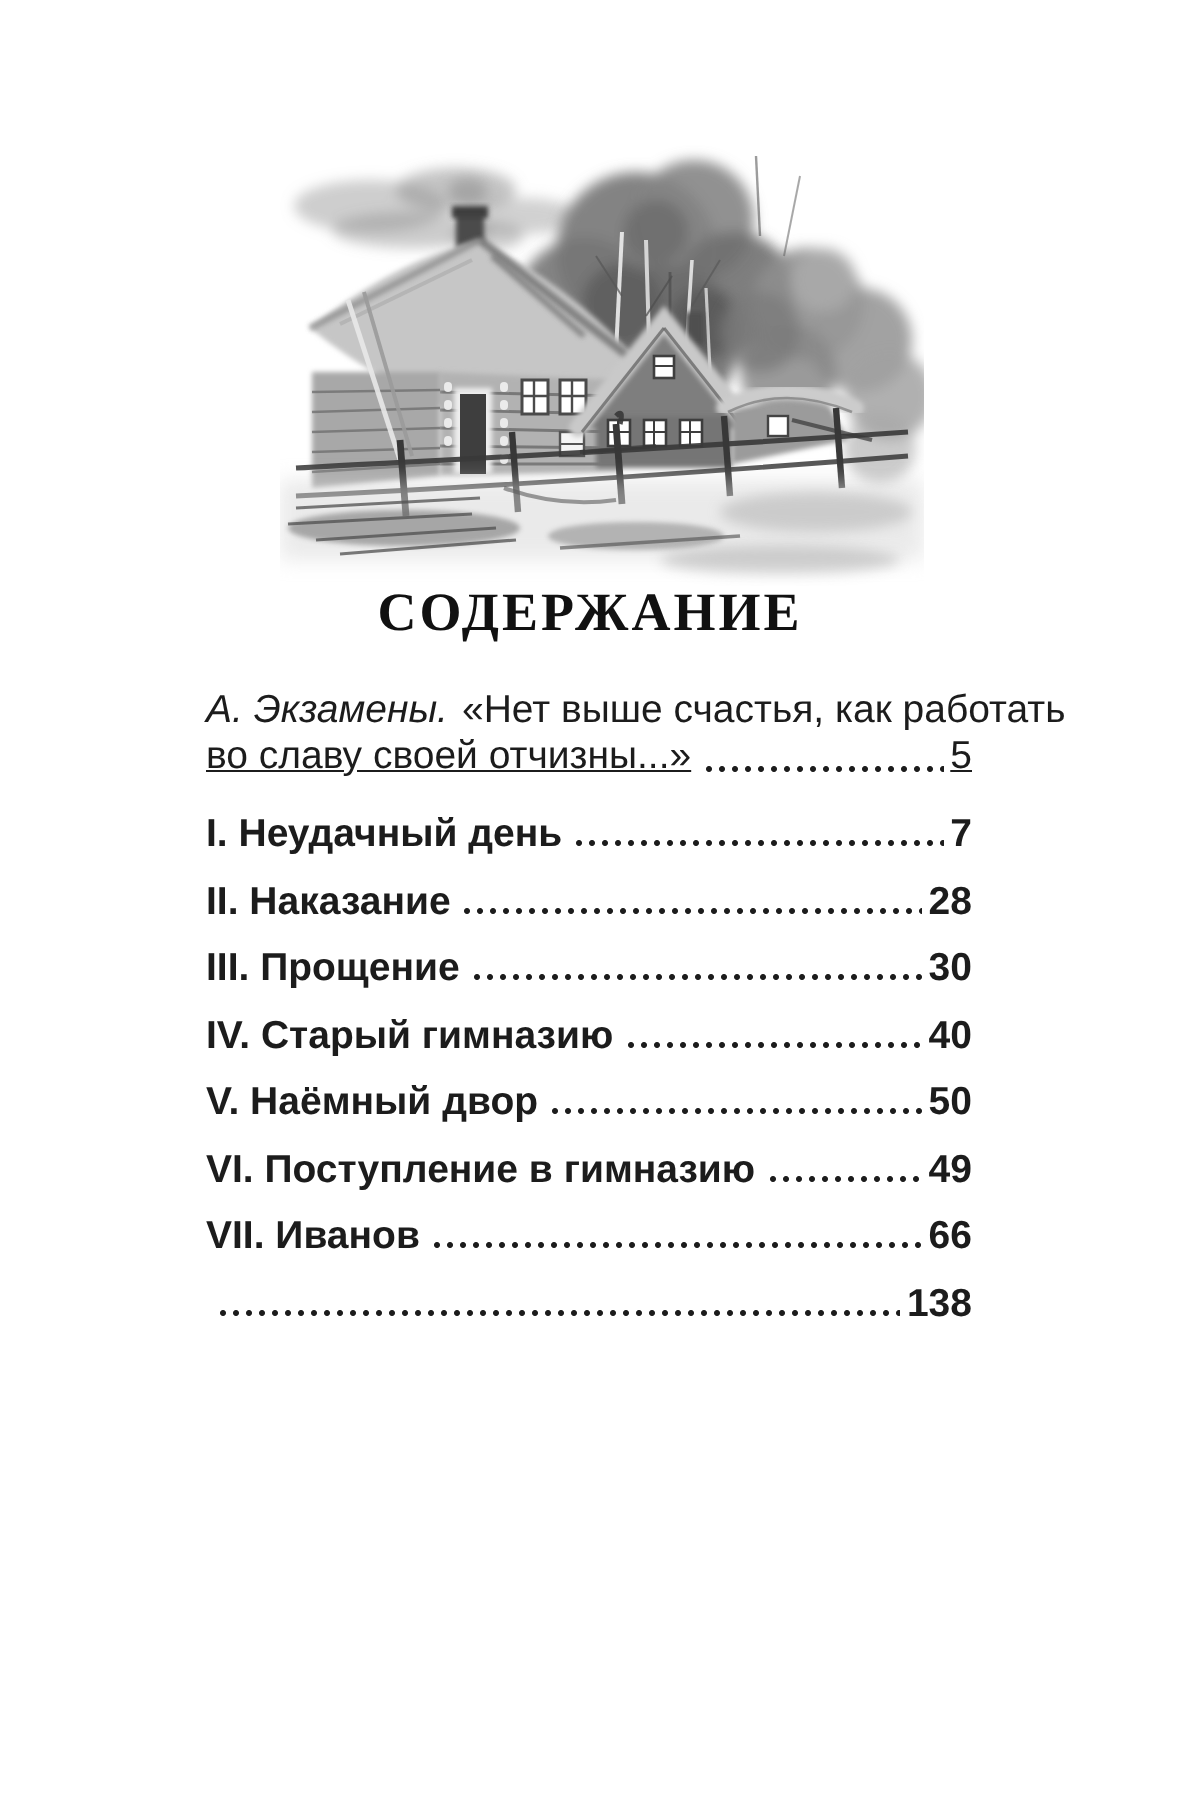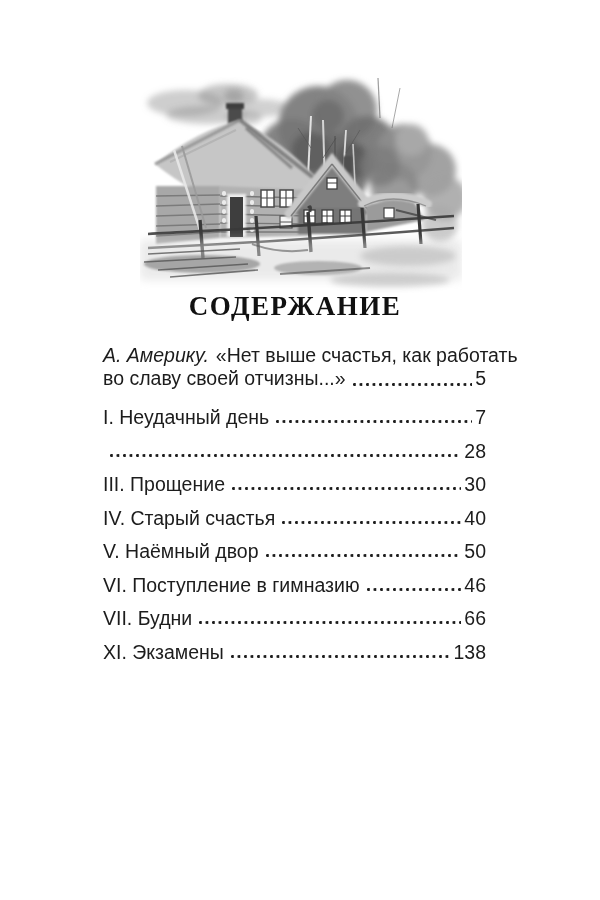--- a/index.html
+++ b/index.html
@@ -32,25 +32,27 @@
     position:absolute; left:103px; right:114px; top:344px;
     font-size:19.5px;
     color:#1c1c1c;
   }
   .entry-first { margin-bottom:17px; }
   .fe-line1 { line-height:23px; white-space:nowrap; }
   .fe-author { font-style:italic; margin-right:7px; }
   .entry-row {
     display:flex; align-items:center;
     line-height:23px;
+    text-decoration:underline;
   }
   .entry {
     display:flex; align-items:flex-start;
     line-height:20px;
     margin-bottom:13.5px;
+    font-weight:bold;
   }
   .entry-title { white-space:nowrap; }
   .dots {
     flex:1; min-width:18px;
     height:3px;
     align-self:flex-end;
     margin:0 3px 4px 7px;
     background-image:radial-gradient(circle at 1.5px 1.5px, #1c1c1c 1.25px, rgba(0,0,0,0) 1.75px);
     background-size:6.5px 3px;
     background-repeat:repeat-x;
@@ -235,63 +237,63 @@
       </g>
     </svg>
   </div>
 
   <div class="heading">СОДЕРЖАНИЕ</div>
 
   <div class="toc">
 
     <div class="entry-first">
       <div class="fe-line1">
-        <span class="fe-author">А. Америку.</span><span>«Нет выше счастья, как работать</span>
+        <span class="fe-author">А. Экзамены.</span><span>«Нет выше счастья, как работать</span>
       </div>
       <div class="entry-row">
         <span class="entry-title">во славу своей отчизны...»</span>
         <span class="dots"></span>
         <span class="entry-page">5</span>
       </div>
     </div>
 
     <div class="entry">
       <span class="entry-title">I. Неудачный день</span>
       <span class="dots"></span>
       <span class="entry-page">7</span>
     </div>
     <div class="entry">
+      <span class="entry-title">II. Наказание</span>
       <span class="dots"></span>
       <span class="entry-page">28</span>
     </div>
     <div class="entry">
       <span class="entry-title">III. Прощение</span>
       <span class="dots"></span>
       <span class="entry-page">30</span>
     </div>
     <div class="entry">
-      <span class="entry-title">IV. Старый счастья</span>
+      <span class="entry-title">IV. Старый гимназию</span>
       <span class="dots"></span>
       <span class="entry-page">40</span>
     </div>
     <div class="entry">
       <span class="entry-title">V. Наёмный двор</span>
       <span class="dots"></span>
       <span class="entry-page">50</span>
     </div>
     <div class="entry">
       <span class="entry-title">VI. Поступление в гимназию</span>
       <span class="dots"></span>
-      <span class="entry-page">46</span>
-    </div>
-    <div class="entry">
-      <span class="entry-title">VII. Будни</span>
+      <span class="entry-page">49</span>
+    </div>
+    <div class="entry">
+      <span class="entry-title">VII. Иванов</span>
       <span class="dots"></span>
       <span class="entry-page">66</span>
     </div>
     <div class="entry">
-      <span class="entry-title">XI. Экзамены</span>
       <span class="dots"></span>
       <span class="entry-page">138</span>
     </div>
 
   </div>
 </div>
 
 </body></html>

